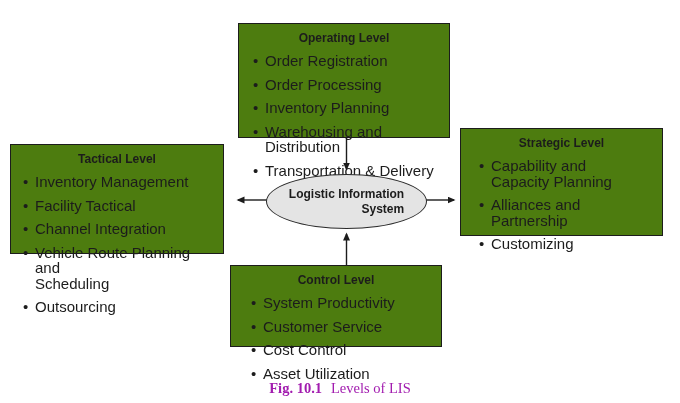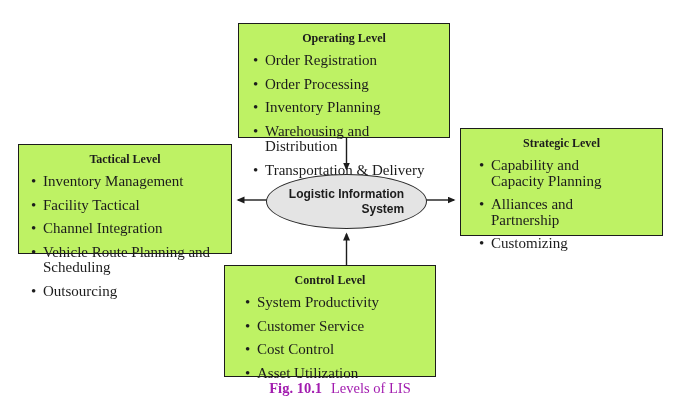--- a/index.html
+++ b/index.html
@@ -20,28 +20,27 @@
     position: absolute;
     left: 0;
     top: 0;
     width: 680px;
     height: 403px;
     pointer-events: none;
   }
   .box {
     position: absolute;
     border: 1.5px solid #1c1c1c;
-    background: #bef264;
+    background: #4d7c0f;
     box-sizing: border-box;
-    font-family: Liberation Serif, serif;
   }
   .box-operating { left: 238px; top: 23px;  width: 212px; height: 115px; }
-  .box-tactical  { left: 18px;  top: 144px; width: 214px; height: 110px; }
+  .box-tactical  { left: 10px;  top: 144px; width: 214px; height: 110px; }
   .box-strategic { left: 460px; top: 128px; width: 203px; height: 108px; }
-  .box-control   { left: 224px; top: 265px; width: 212px; height: 112px; }
+  .box-control   { left: 230px; top: 265px; width: 212px; height: 82px; }
 
   .box-title {
     font-weight: bold;
     font-size: 12px;
     text-align: center;
     padding-top: 7px;
     line-height: 14px;
   }
   .box ul {
     list-style: none;

